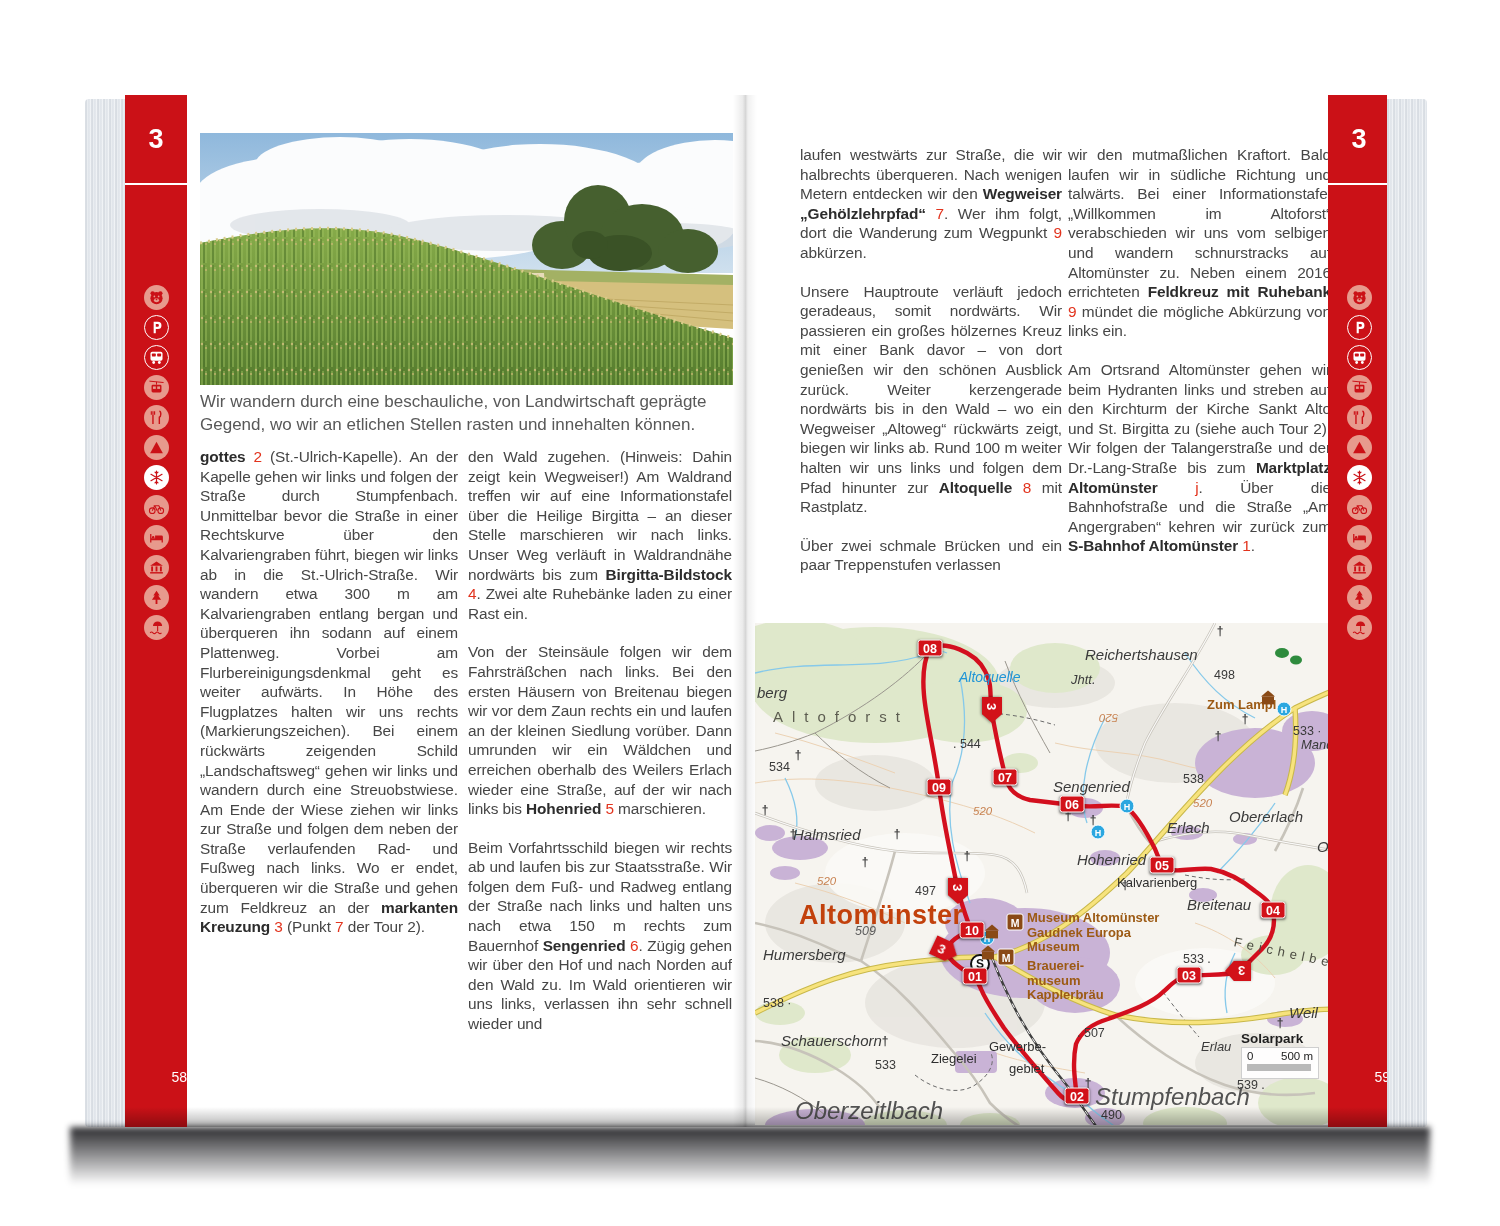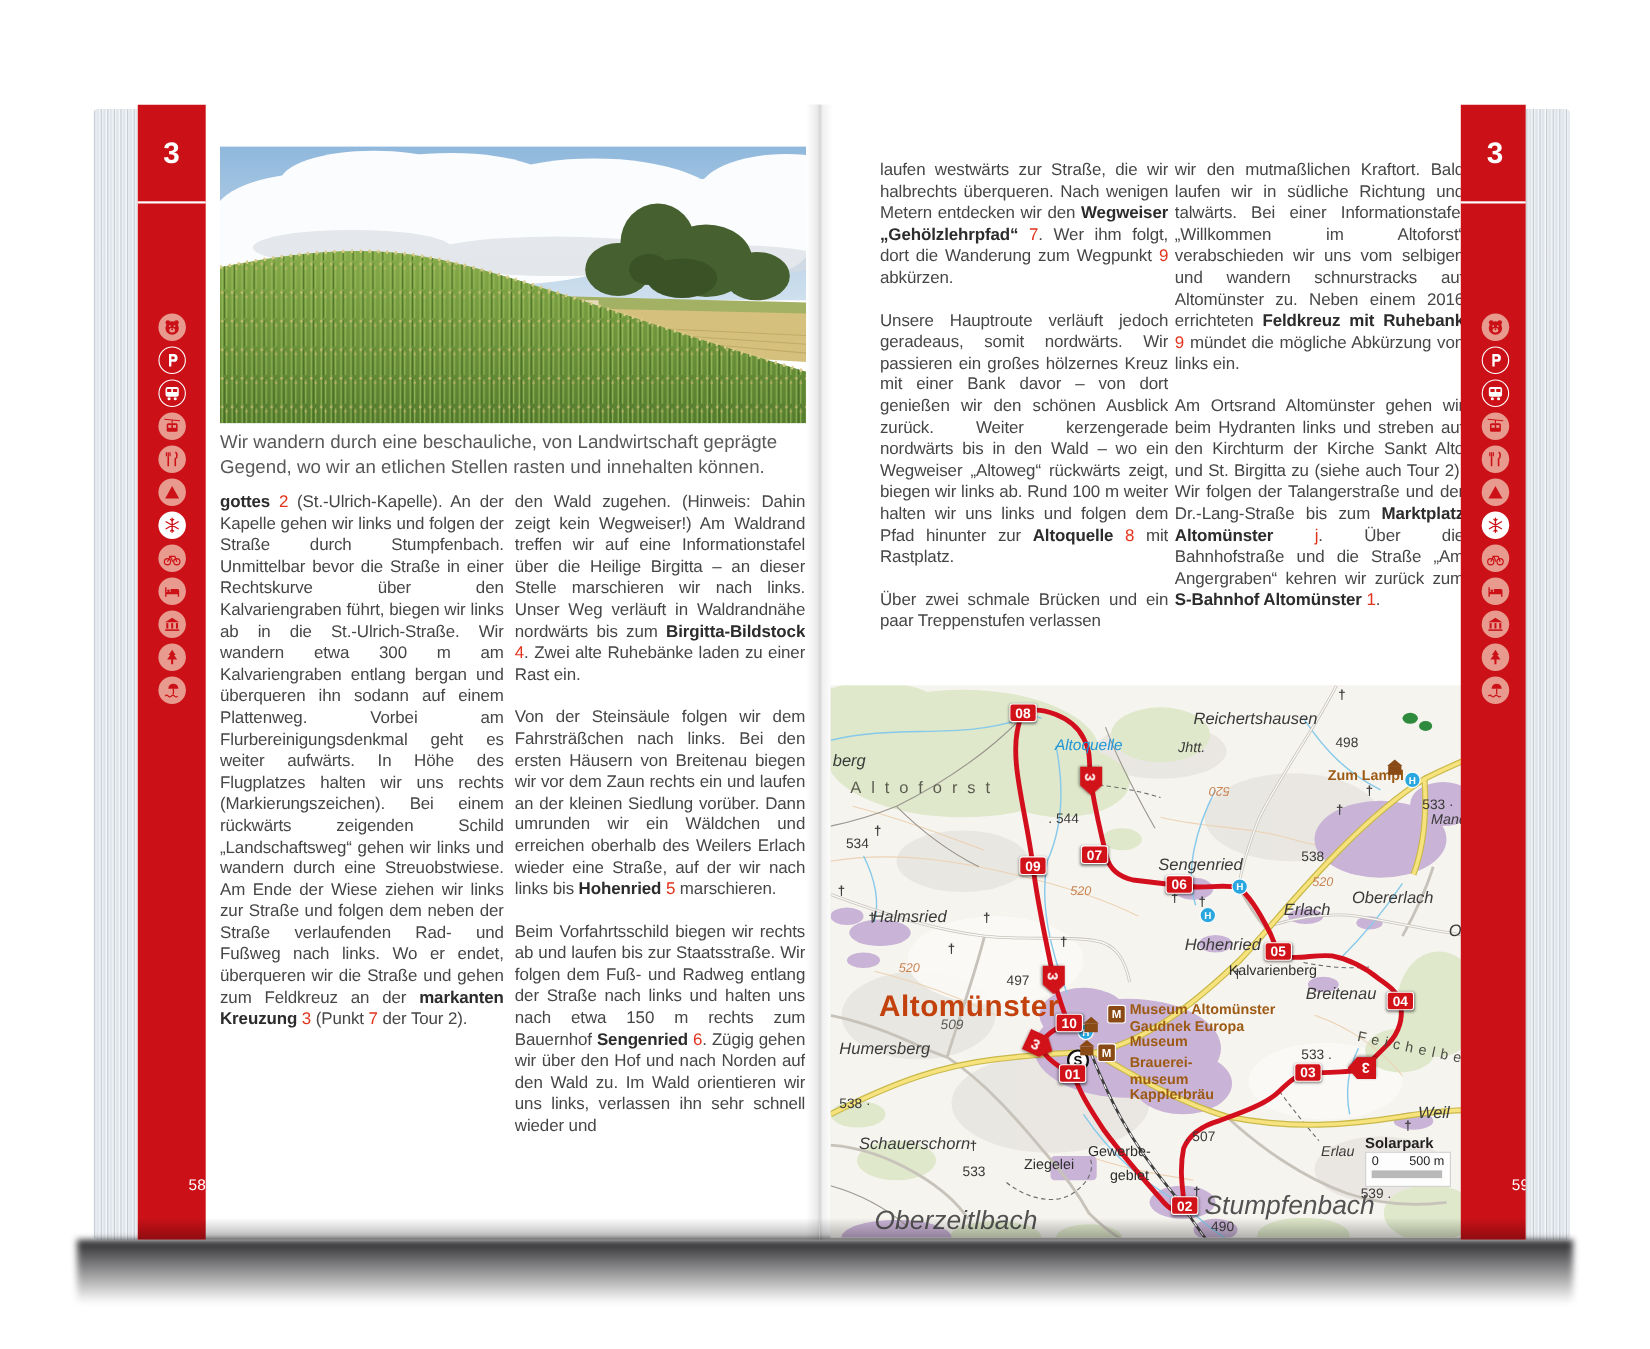--- a/index.html
+++ b/index.html
@@ -468,21 +468,21 @@
             <div class="shape">3</div>
           </div>
           <div class="arr" style="left: 190px; top: 327px; transform: translate(-50%, -50%) rotate(25deg);">
             <div class="shape">3</div>
           </div>
           <div class="arr" style="left: 483px; top: 348px; transform: translate(-50%, -50%) rotate(180deg);">
             <div class="shape">3</div>
           </div>
           <div class="wp" style="left: 175px; top: 25px;">08</div>
           <div class="wp" style="left: 184px; top: 164px;">09</div>
-          <div class="wp" style="left: 240px; top: 154px; text-align: right;">07</div>
+          <div class="wp" style="left: 250px; top: 154px; text-align: right;">07</div>
           <div class="wp" style="left: 317px; top: 181px;">06</div>
           <div class="wp" style="left: 407px; top: 242px;">05</div>
           <div class="wp" style="left: 518px; top: 287px;">04</div>
           <div class="wp" style="left: 434px; top: 352px;">03</div>
           <div class="wp" style="left: 322px; top: 473px;">02</div>
           <div class="wp" style="left: 220px; top: 353px;">01</div>
           <div class="wp" style="left: 217px; top: 307px;">10</div>
         </div>
       <div class="scalebox">
         <div class="scalelabels">

